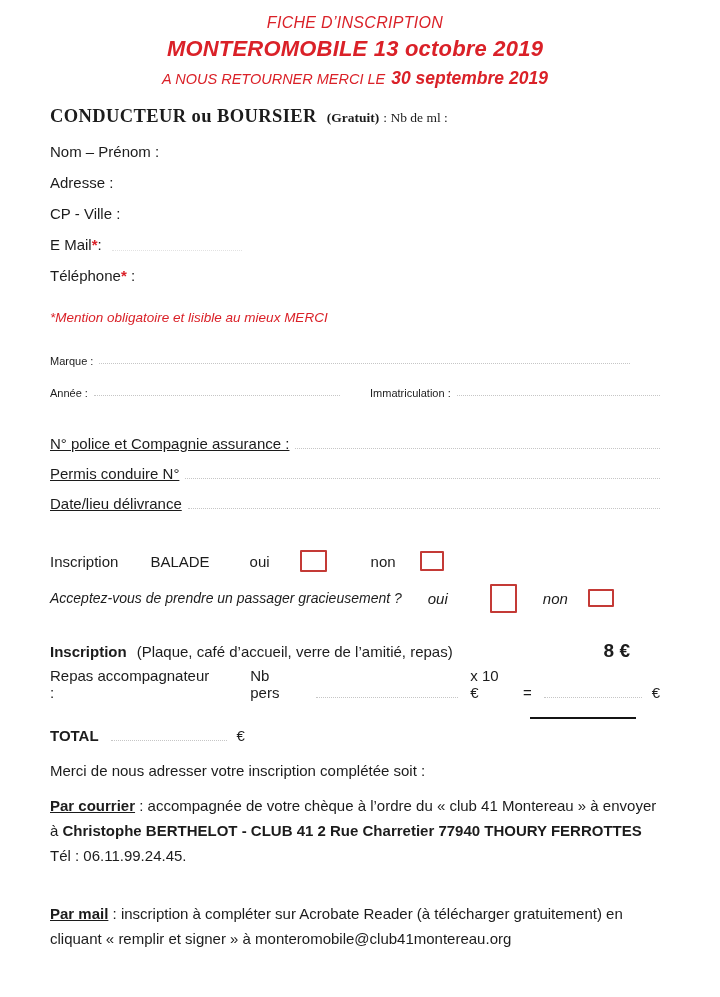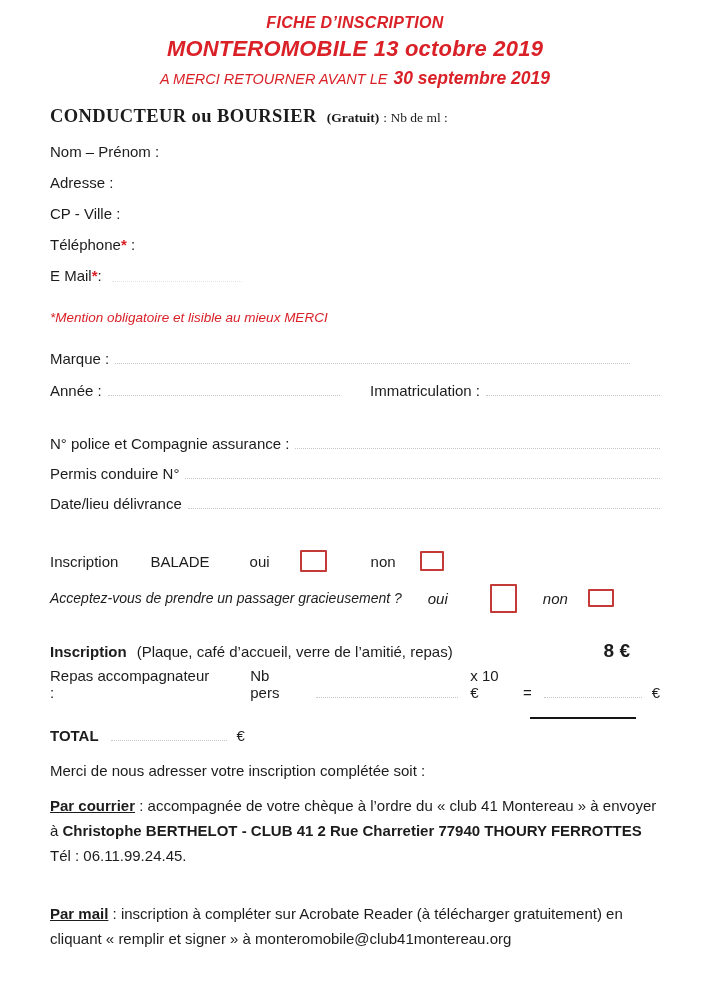--- a/index.html
+++ b/index.html
@@ -8,42 +8,42 @@
     width:720px;height:997px;
     background:#ffffff;
     font-family:"Liberation Sans",sans-serif;
     color:#1c1c1c;
     overflow:hidden;
     box-sizing:border-box;
     padding:14px 60px 0 50px;
   }
   
   .hdr{text-align:center;}
-  .hdr-line1{color:var(--red);font-style:italic;font-size:16px;font-weight:700;letter-spacing:.3px;}
+  .hdr-line1{color:var(--red);font-style:italic;font-size:16px;font-weight:400;letter-spacing:.3px;}
   .hdr-line2{color:var(--red);font-style:italic;font-weight:700;font-size:22px;margin-top:4px;letter-spacing:.2px;}
   .hdr-line3{color:var(--red);font-style:italic;font-size:14.5px;margin-top:6px;}
   .hdr-line3 .date{font-weight:700;font-size:17.5px;margin-left:6px;}
   
   .cond-title{margin-top:17px;font-family:Liberation Serif, serif;}
   .cond-title .big{font-weight:800;font-size:18.5px;letter-spacing:.4px;}
   .cond-title .grat{font-weight:800;font-size:13.5px;margin-left:6px;}
   .cond-title .suf{font-size:13.5px;}
   .fields{margin-top:16px;font-size:15px;}
   .field-row{height:31px;display:flex;align-items:flex-start;}
   .red-star{color:var(--red);font-weight:700;}
   .faint-line{display:inline-block;width:130px;border-bottom:1px dotted #e2e2e2;height:14px;margin-left:10px;}
   .mention{color:var(--red);font-style:italic;font-size:13.5px;margin-top:12px;}
   
   .veh-title{font-weight:800;font-size:17px;letter-spacing:.4px;margin-top:22px;}
-  .veh-grid{margin-top:14px;font-size:15px;}
+  .veh-grid{margin-top:14px;font-size:11px;}
   .veh-row{display:flex;height:32px;}
   .veh-cell{display:flex;flex:1;align-items:flex-end;padding-bottom:4px;}
   .veh-cell.left{margin-right:30px;}
   .dotline{flex:1;border-bottom:1px dotted #c6c6c6;height:1px;margin-left:6px;margin-bottom:3px;}
-  .full-lines{margin-top:22px;font-size:15px;}
+  .full-lines{margin-top:22px;font-size:15px;text-decoration:underline;}
   .full-row{display:flex;align-items:flex-end;height:27px;padding-bottom:3px;}
   
   .balade1{margin-top:33px;display:flex;align-items:center;font-size:15px;height:26px;}
   .balade1 .lbl2{margin-left:32px;}
   .balade1 .oui{margin-left:40px;}
   .balade1 .non{margin-left:44px;}
   .cb{display:inline-block;border:2px solid #c43a36;background:#fff;border-radius:1px;box-sizing:border-box;}
   .cb1{width:27px;height:22px;margin-left:30px;}
   .cb2{width:24px;height:20px;margin-left:24px;}
   .balade2{margin-top:8px;display:flex;align-items:center;font-size:14px;font-style:italic;height:32px;}
@@ -75,46 +75,46 @@
 </style>
 </head>
 <body>
 
 <div class="page" style="--red:#da2128;--blue:#2a2ab2;">
 
   <div class="hdr">
     <div class="hdr-line1">FICHE D’INSCRIPTION</div>
     <div class="hdr-line2">MONTEROMOBILE 13 octobre 2019</div>
     <div class="hdr-line3">
-      <span>A MERCI RETOURNER AVANT LE</span><span class="date">30 septembre 2019</span>
+      <span>A NOUS RETOURNER MERCI LE</span><span class="date">30 septembre 2019</span>
     </div>
   </div>
 
   <div class="cond-title">
     <span class="big">CONDUCTEUR ou BOURSIER</span>
     <span class="grat">(Gratuit)</span>
     <span class="suf">: Nb de ml :</span>
   </div>
 
   <div class="fields">
     <div class="field-row">
         <span>Nom – Prénom :</span>
       </div>
     <div class="field-row">
         <span>Adresse :</span>
       </div>
     <div class="field-row">
         <span>CP - Ville :</span>
       </div>
     <div class="field-row">
-      <span><span>Téléphone</span><span class="red-star">*</span><span> :</span></span>
-    </div>
-    <div class="field-row">
       <span><span>E Mail</span><span class="red-star">*</span><span>:</span></span>
       <span class="faint-line"></span>
+    </div>
+    <div class="field-row">
+      <span><span>Téléphone</span><span class="red-star">*</span><span> :</span></span>
     </div>
     <div class="mention">*Mention obligatoire et lisible au mieux MERCI</div>
   </div>
 
 
   <div class="veh-grid">
     <div class="veh-row">
       <div class="veh-cell left">
         <span>Marque :</span>
           <span class="dotline"></span>

